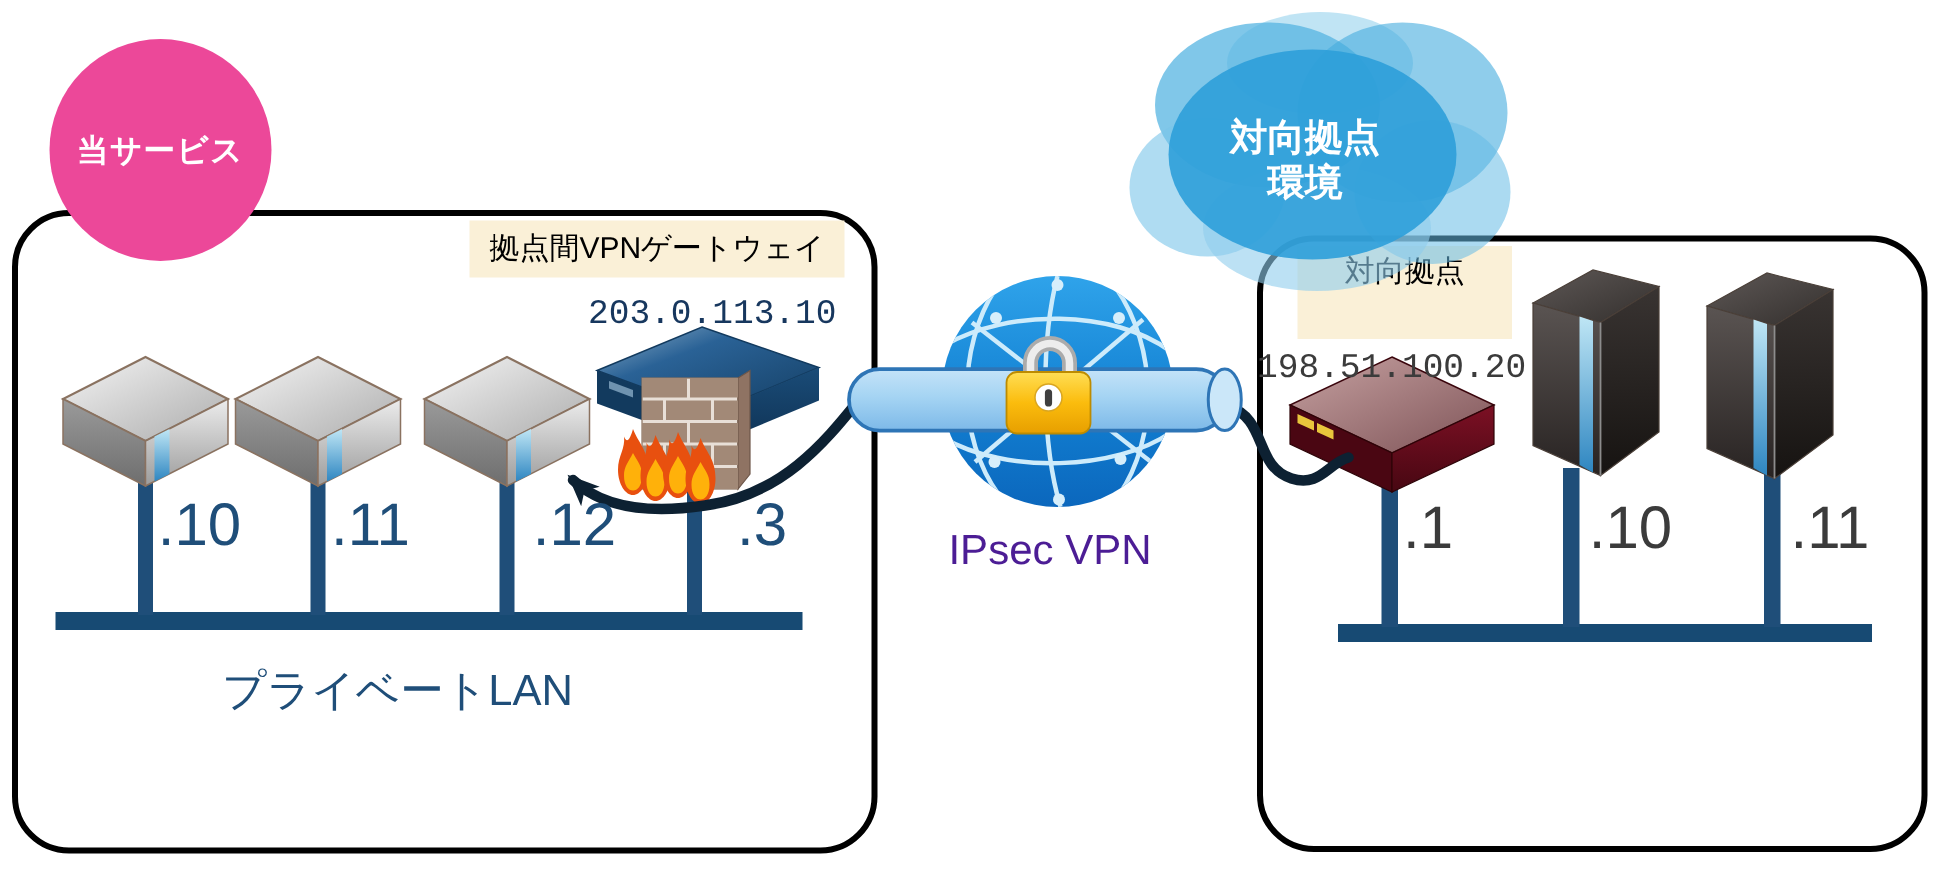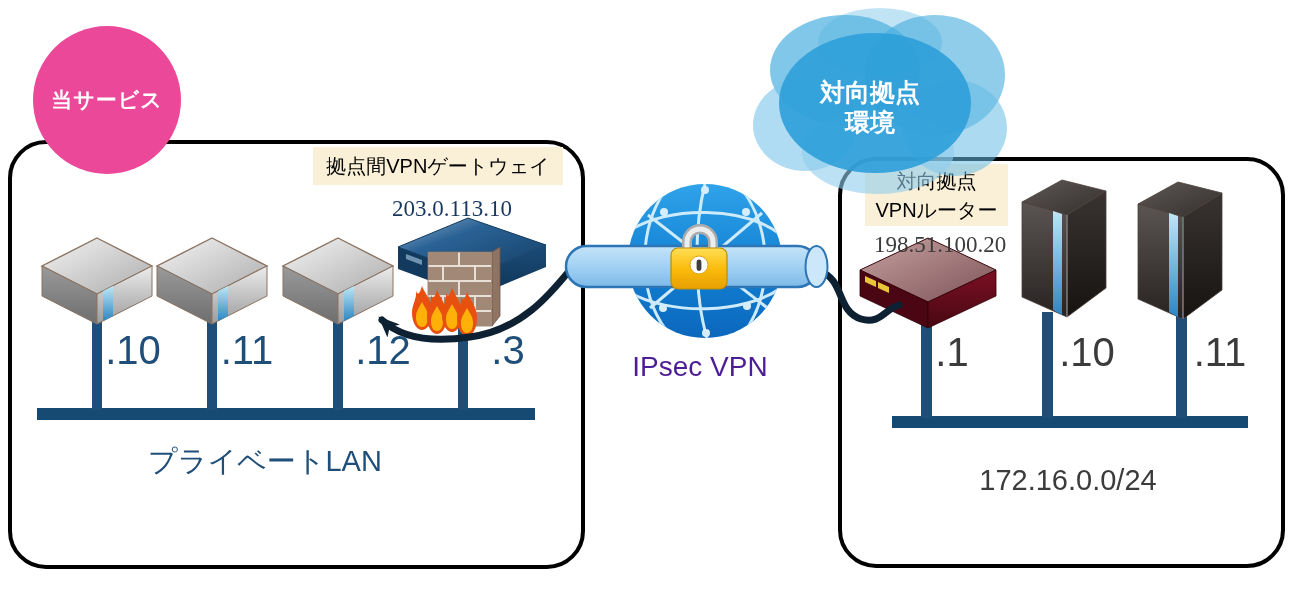--- a/index.html
+++ b/index.html
@@ -17,23 +17,23 @@
   .label-tag {
     position:absolute; background:#FAF0D7; color:#000;
     text-align:center; z-index:1;
   }
   #gw-label { left:313px; top:147px; width:250px; height:38px; line-height:38px; font-size:20px; }
   #rt-label { left:865px; top:164px; width:143px; height:62px; font-size:20px; line-height:29px; padding-top:3px; box-sizing:border-box; }
 
   .overlay { position:absolute; left:0; top:0; z-index:2; pointer-events:none; }
 
   .txt { position:absolute; z-index:3; }
-  .ip  { font-family:Liberation Serif, serif; text-align:left; }
+  .ip  { font-family:Liberation Mono, monospace; text-align:center; }
   #gw-ip { left:392px; top:196px; width:150px; font-size:23px; color:#17375E; }
-  #rt-ip { left:838px; top:232px; width:160px; font-size:23px; color:#3B3B3B;padding-left:36px; }
+  #rt-ip { left:838px; top:232px; width:160px; font-size:23px; color:#3B3B3B; }
 
   .host { font-size:40px; width:80px; text-align:center; }
   .host-blue { color:#1F4E79; }
   .host-gray { color:#3B3B3B; }
   #h10 { left:93px;  top:328px; }
   #h11 { left:207px; top:328px; }
   #h12 { left:343px; top:328px; }
   #h3  { left:468px; top:328px; }
   #r1  { left:912px;  top:330px; }
   #r10 { left:1047px; top:330px; }
@@ -60,21 +60,20 @@
 <body>
 
 <div class="canvas">
 
   <div class="site-box" id="box-left"></div>
   <div class="site-box" id="box-right"></div>
 
   <div class="label-tag" id="gw-label">拠点間VPNゲートウェイ</div>
   <div class="label-tag" id="rt-label">
     <div>対向拠点</div>
-    <div>VPNルーター</div>
   </div>
 
   <svg class="overlay" width="1300" height="589" viewBox="0 0 1300 589">
     <defs>
       <linearGradient id="gTop" x1="0" y1="0" x2="1" y2="1">
         <stop offset="0" stop-color="#F4F4F4"></stop>
           <stop offset="1" stop-color="#ACACAC"></stop>
       </linearGradient>
       <linearGradient id="gLeft" x1="0" y1="0" x2="0" y2="1">
         <stop offset="0" stop-color="#9A9A9A"></stop>
@@ -287,17 +286,16 @@
   <div class="txt host host-blue" id="h12">.12</div>
   <div class="txt host host-blue" id="h3">.3</div>
 
   <div class="txt host host-gray" id="r1">.1</div>
   <div class="txt host host-gray" id="r10">.10</div>
   <div class="txt host host-gray" id="r11">.11</div>
 
   <div class="txt lan-label" id="lan-left">
     <div>プライベートLAN</div>
   </div>
-  <div class="txt lan-label" id="lan-right">172.16.0.0/24</div>
 
   <div class="txt" id="ipsec-label">IPsec VPN</div>
 
 </div>
 
 </body></html>

